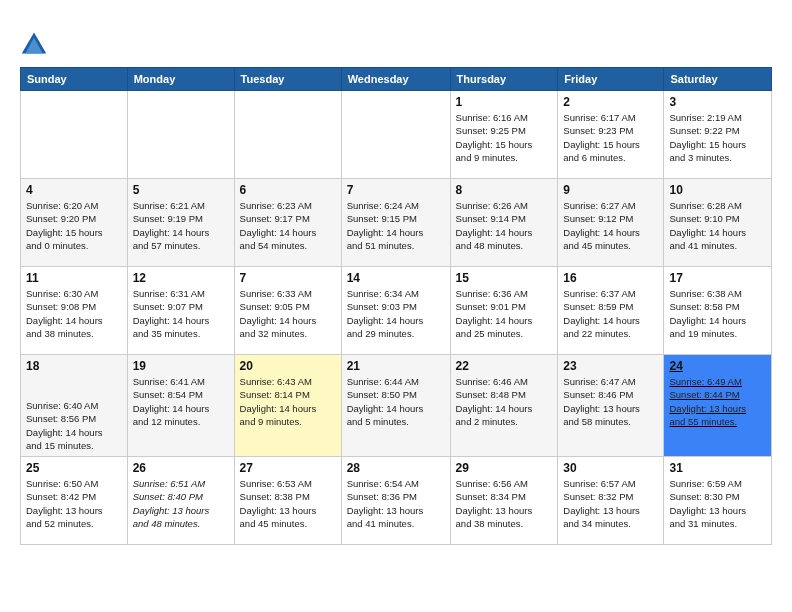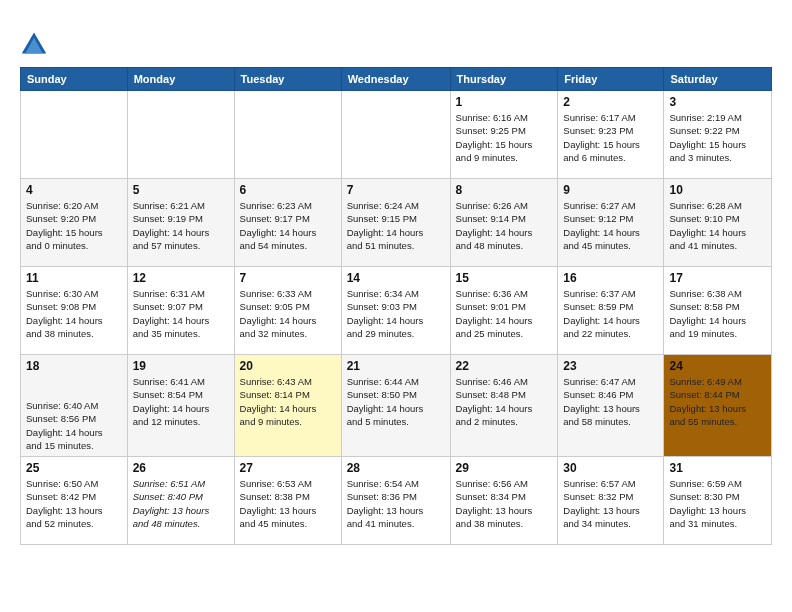--- a/index.html
+++ b/index.html
@@ -286,21 +286,21 @@
 Daylight: 14 hours
 and 2 minutes.</div>
           </td>
           <td style="background: rgb(245, 245, 245);">
             <div class="day-number">23</div>
             <div class="day-info" style="white-space: pre-line;">Sunrise: 6:47 AM
 Sunset: 8:46 PM
 Daylight: 13 hours
 and 58 minutes.</div>
           </td>
-          <td style="background: #a16207;">
+          <td style="background: #3b82f6; text-decoration: underline;">
             <div class="day-number">24</div>
             <div class="day-info" style="white-space: pre-line;">Sunrise: 6:49 AM
 Sunset: 8:44 PM
 Daylight: 13 hours
 and 55 minutes.</div>
           </td>
         </tr>
         <tr>
           <td>
             <div class="day-number">25</div>

